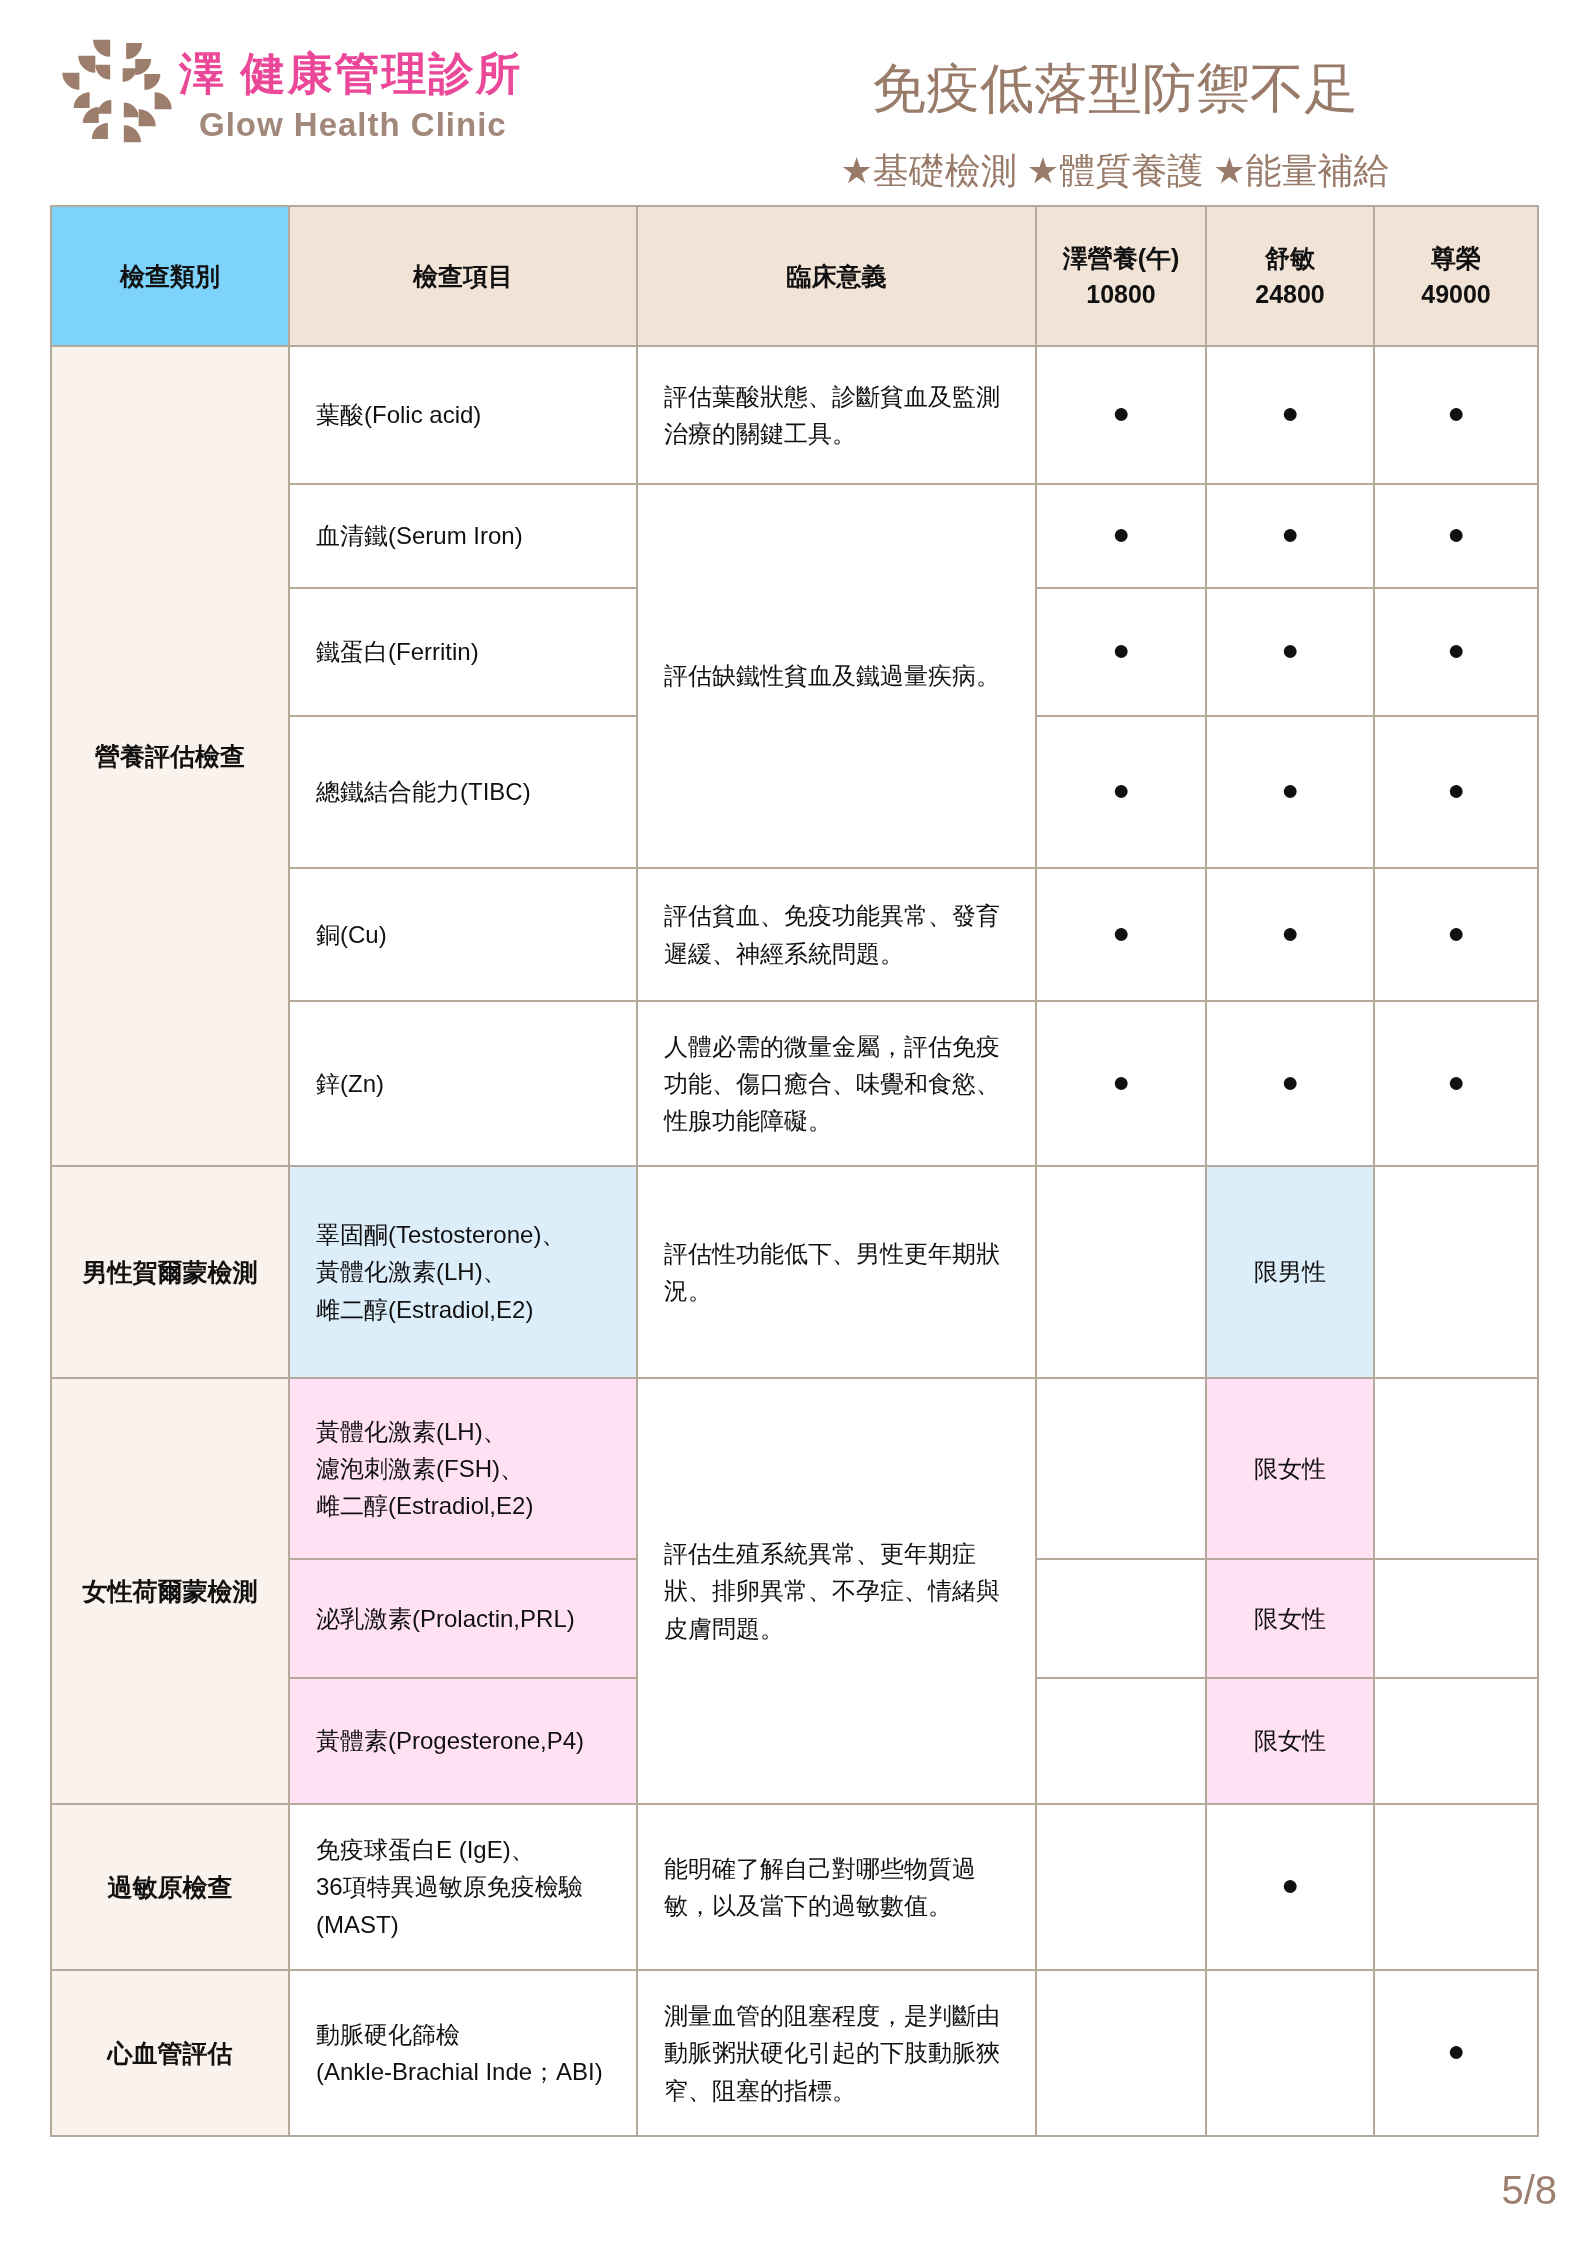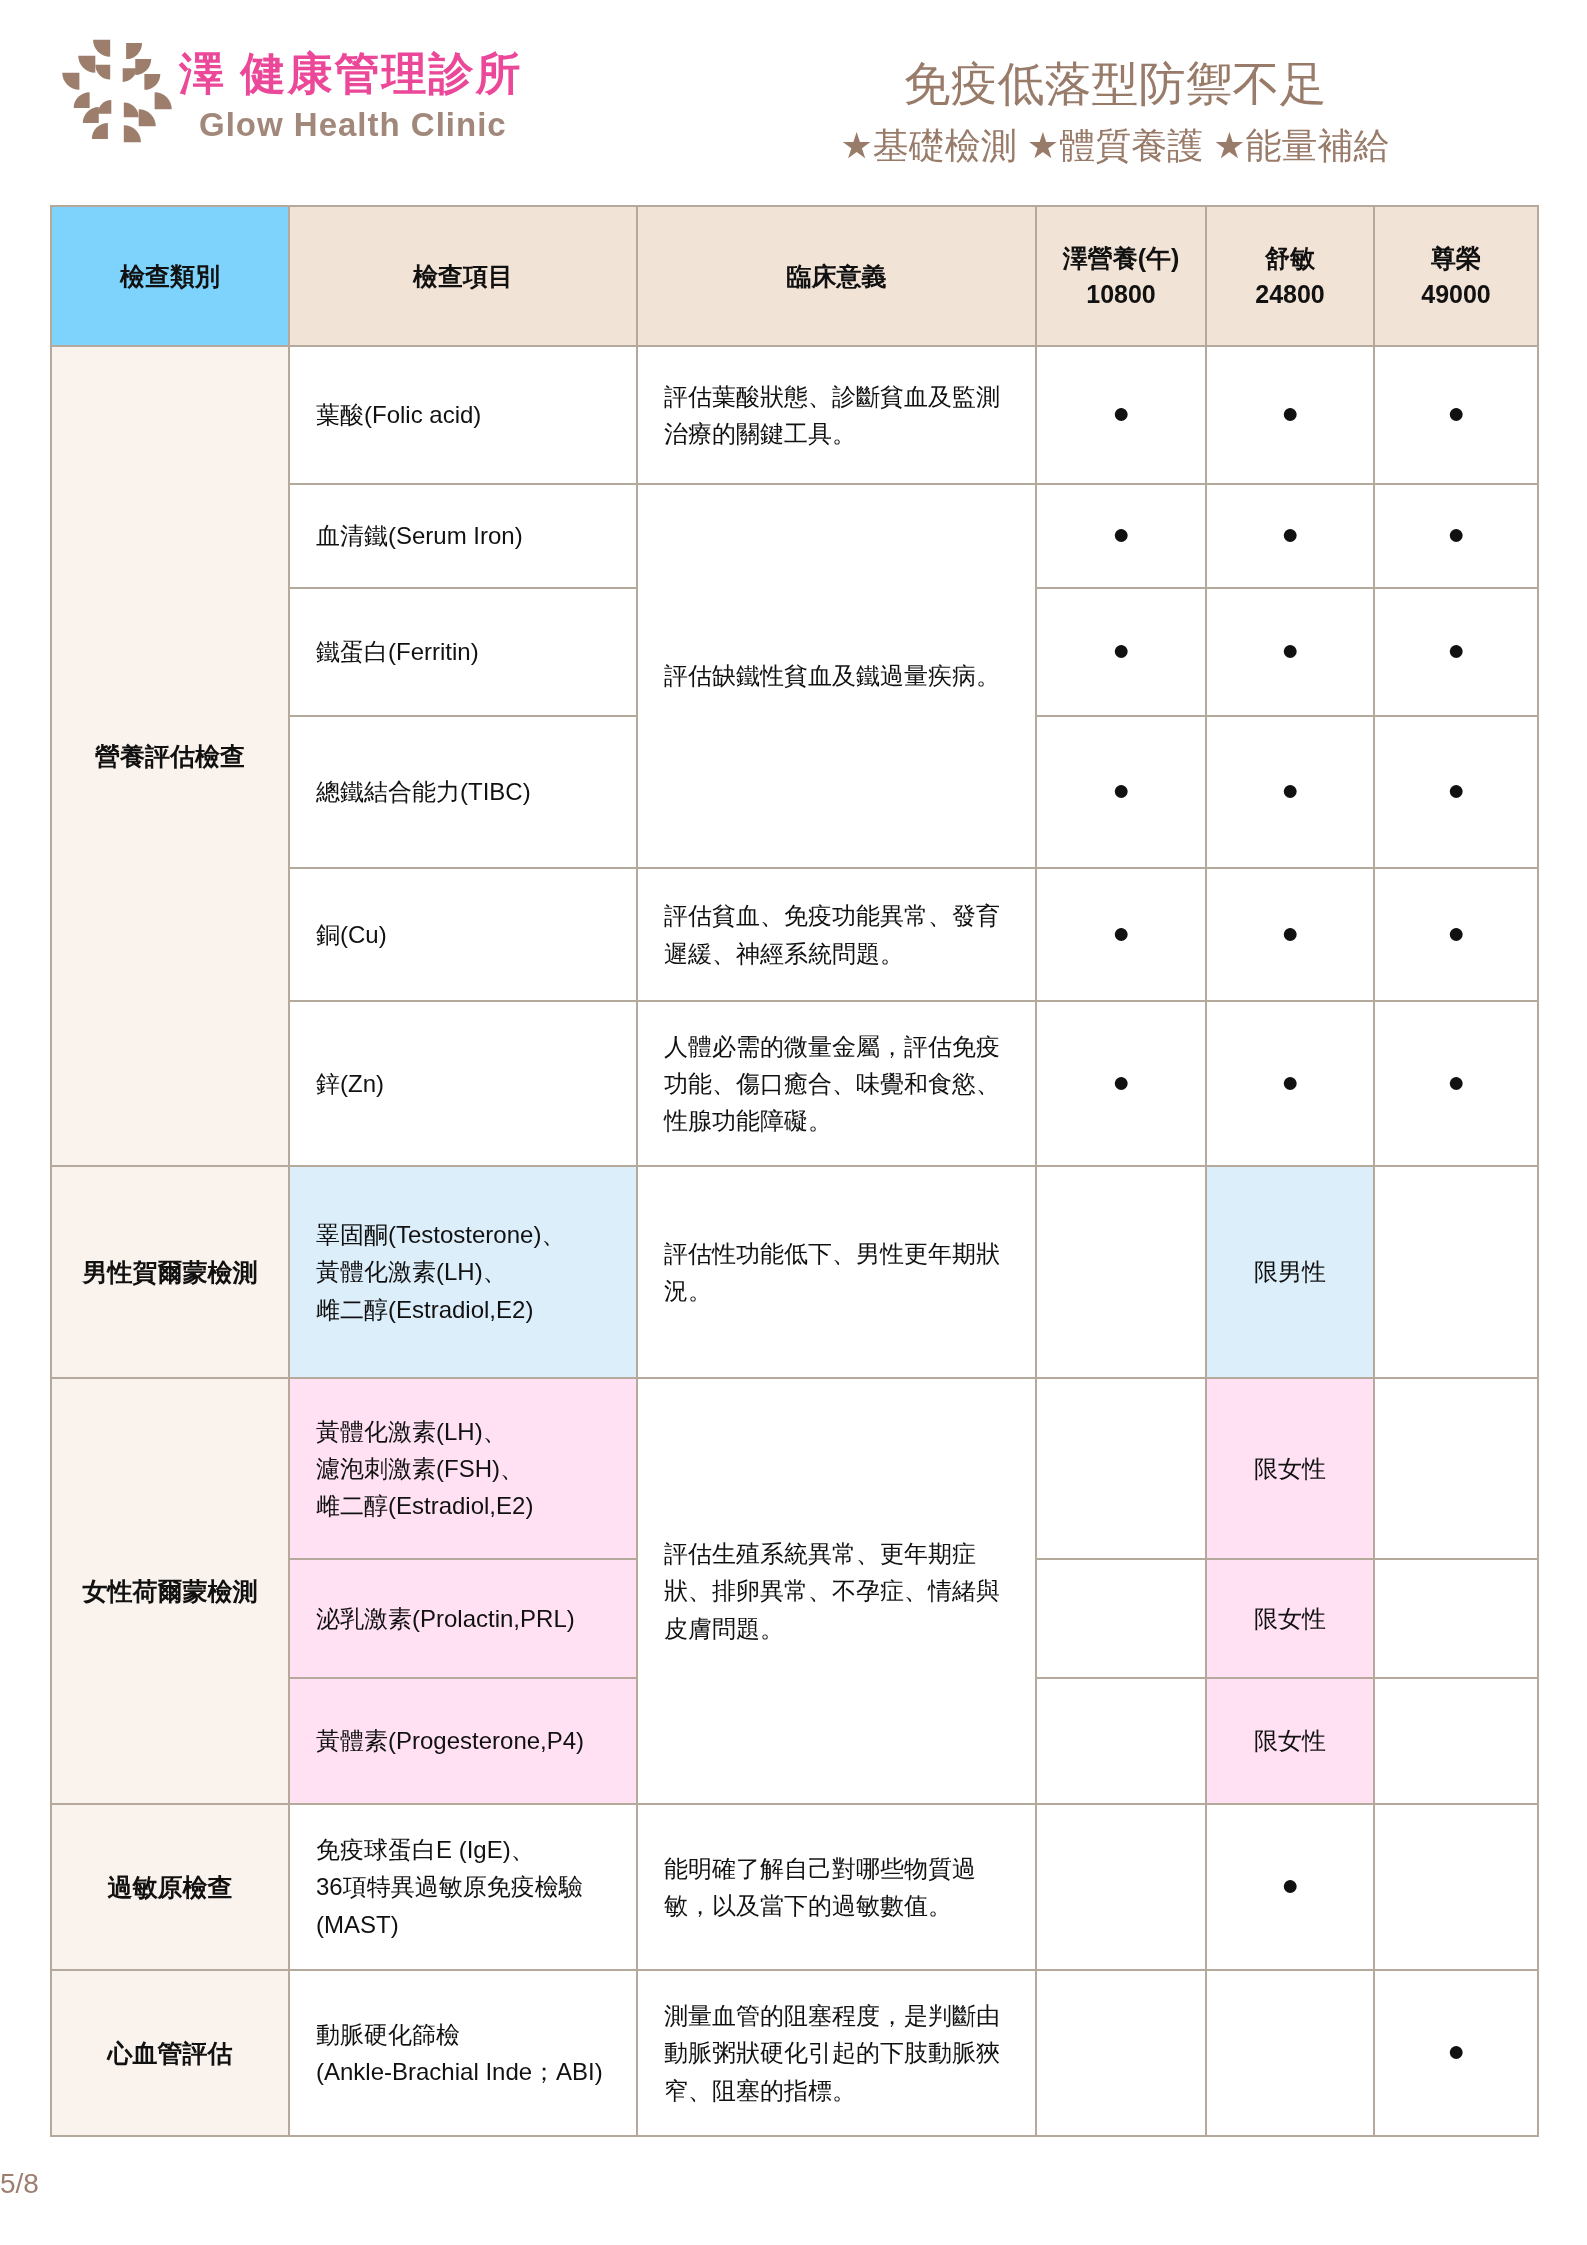--- a/index.html
+++ b/index.html
@@ -20,21 +20,21 @@
   }
   .clinic-en{
     position:absolute;left:199px;top:106px;
     font-size:33px;font-weight:bold;letter-spacing:1px;
     color:#a1887a;
   }
   .head-right{
     position:absolute;left:760px;top:56px;width:710px;
     text-align:center;color:#997b6a;
   }
-  .head-title{font-size:47px;line-height:1.2;margin-bottom:12px;}
+  .head-title{font-size:54px;line-height:1.2;margin-bottom:28px;}
   .head-subtitle{font-size:36px;line-height:1.2;}
   
   table.pricing{
     position:absolute;left:50px;top:205px;
     width:1487px;border-collapse:collapse;table-layout:fixed;
   }
   .pricing th,.pricing td{
     border:2px solid #b5a99b;
     vertical-align:middle;
     overflow:hidden;
@@ -59,21 +59,21 @@
   
   tr.hdr{height:140px;}
   tr.rh0{height:138px;} tr.rh1{height:104px;} tr.rh2{height:128px;}
   tr.rh3{height:152px;padding-left:17px;} tr.rh4{height:133px;} tr.rh5{height:165px;}
   tr.rh6{height:212px;} tr.rh7{height:181px;} tr.rh8{height:119px;}
   tr.rh9{height:126px;} tr.rh10{height:166px;} tr.rh11{height:166px;}
   .th-name,.th-price{display:block;}
   
   .footer{
     position:absolute;left:0;top:2168px;width:1557px;
-    text-align:left;font-size:28px;color:#9d7f70;
+    text-align:right;font-size:40px;color:#9d7f70;
   }
 </style>
 </head>
 <body>
 
 <div class="page">
 
   <svg class="logo-mark" viewBox="0 0 100 100" xmlns="http://www.w3.org/2000/svg" fill="#9d7e6c">
 
     <path d="M29,5 L44,5 L44,20 A15,15 0 0 1 29,5 Z"></path>

